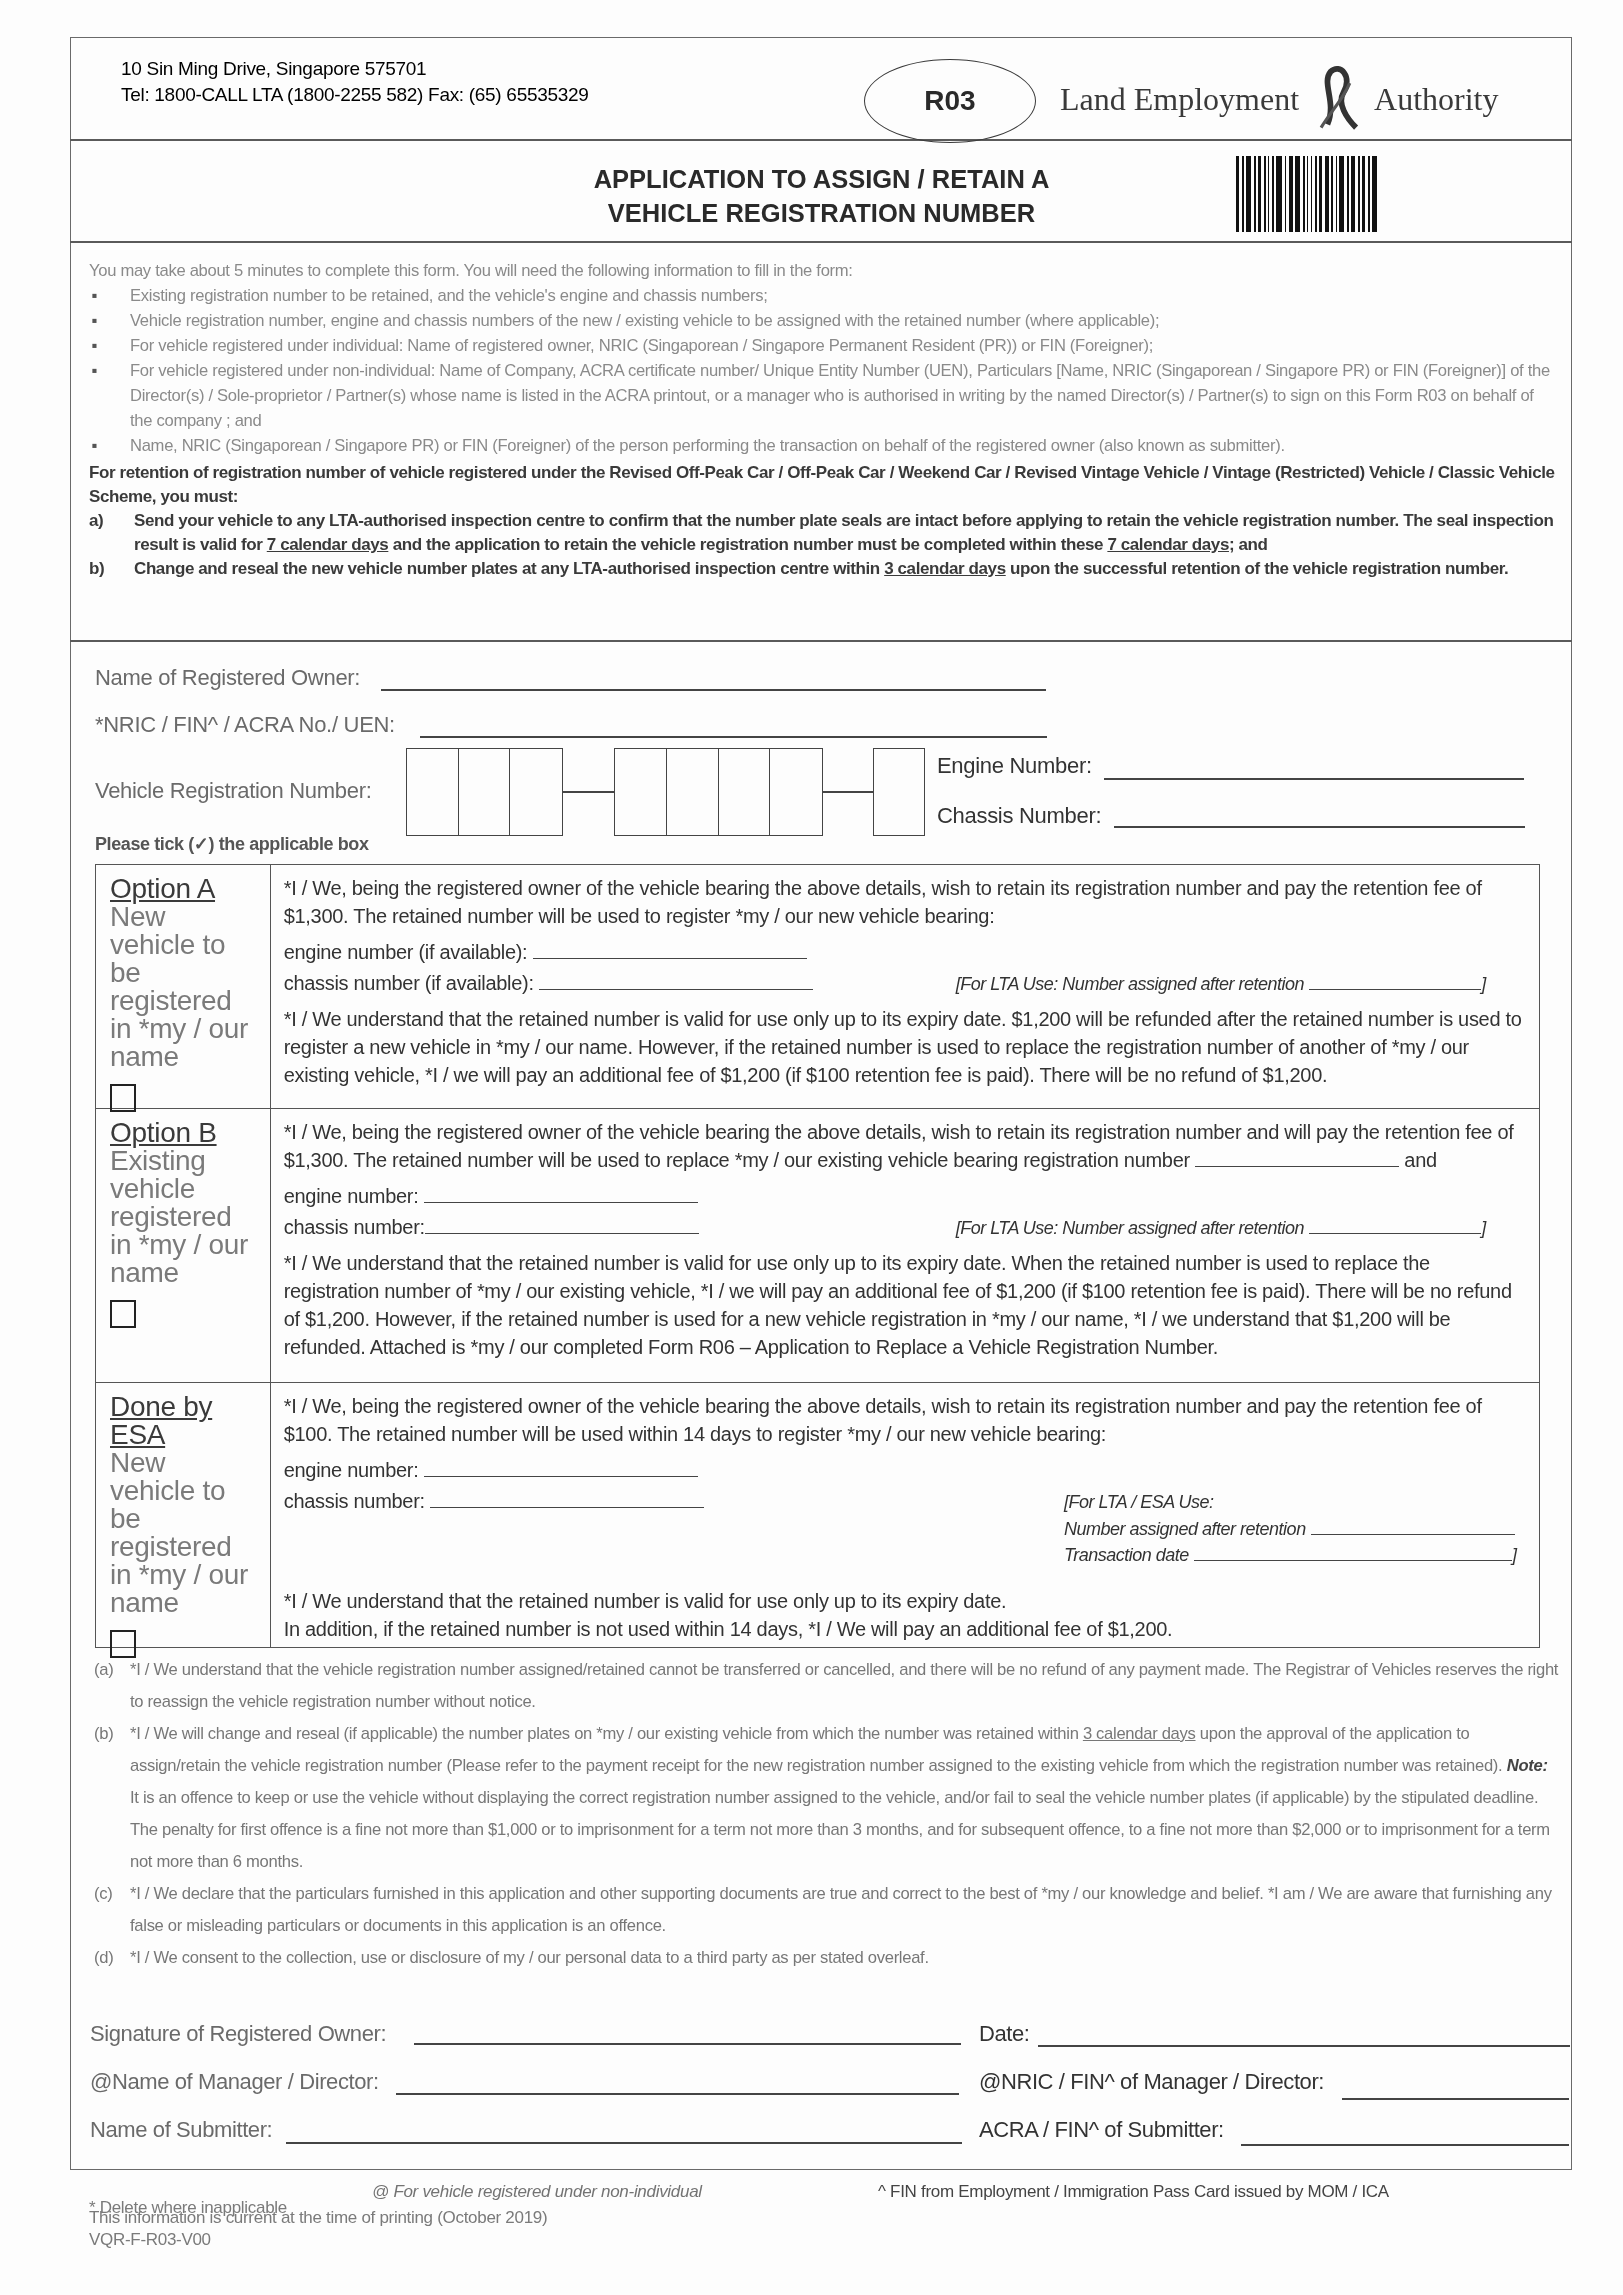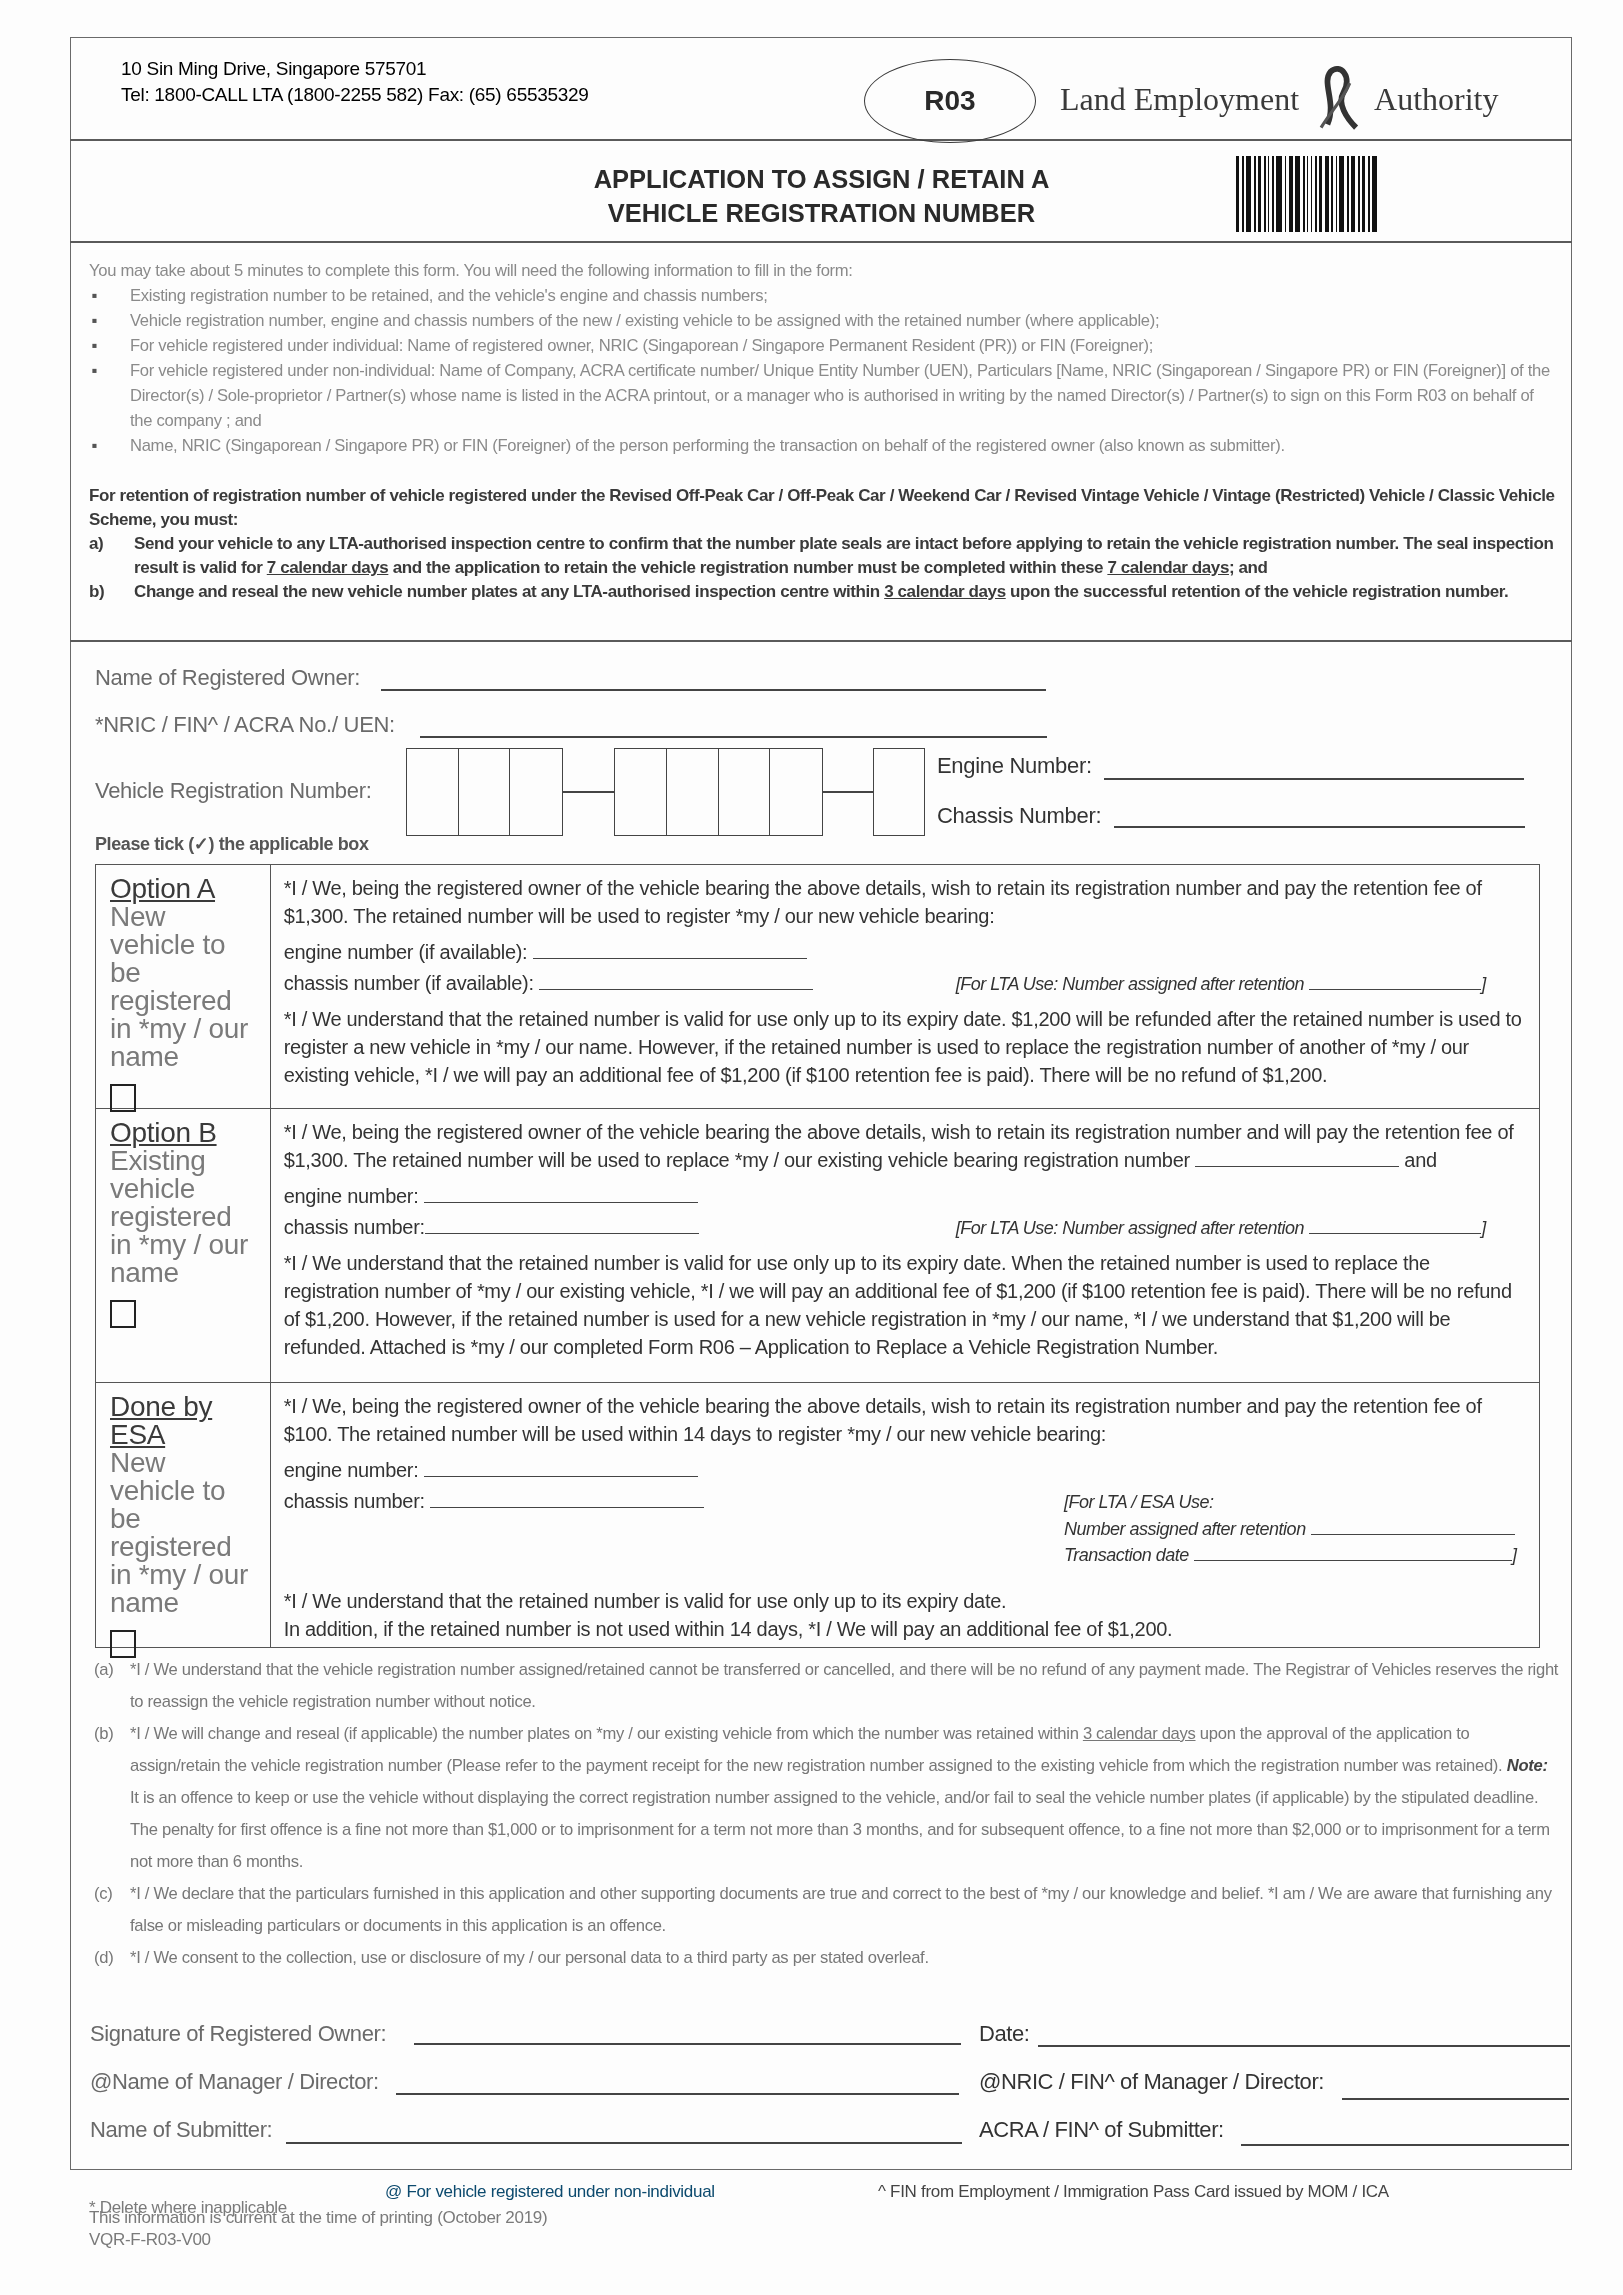--- a/index.html
+++ b/index.html
@@ -16,21 +16,21 @@
 
   .title { left: 484px; top: 162px; width: 675px; text-align: center; font-size: 25.5px; font-weight: bold; line-height: 34px; color: #2a2a2a; }
   .barcode { left: 1236px; top: 156px; width: 248px; height: 76px; display: flex; align-items: stretch; }
   .barcode span { display: block; background: #111; margin-right: 2.5px; }
 
   .intro { left: 89px; top: 258px; width: 1470px; font-size: 16.6px; color: #8a8a8a; line-height: 25px; letter-spacing: -0.3px; }
   .intro ul { list-style: none; }
   .intro li { position: relative; padding-left: 41px; }
   .intro li::before { content: "\25AA"; position: absolute; left: 2.5px; top: 0; color: #555; font-size: 16.6px; }
 
-  .scheme { left: 89px; top: 484px; width: 1470px; font-size: 17px; font-weight: bold; color: #3a3a3a; line-height: 24px; letter-spacing: -0.4px; }
+  .scheme { left: 89px; top: 461px; width: 1470px; font-size: 17px; font-weight: bold; color: #3a3a3a; line-height: 24px; letter-spacing: -0.4px; }
   .scheme .row { position: relative; padding-left: 45px; }
   .scheme .lbl { position: absolute; left: 0; }
   .u { text-decoration: underline; }
 
   .lbl-field { font-size: 22px; color: #6a6a6a; letter-spacing: -0.3px; }
   .line { position: absolute; height: 1.9px; background: #444; }
   .plate { position: absolute; top: 748px; height: 88px; border: 1.9px solid #444; display: flex; }
   .plate div { border-right: 1.9px solid #444; height: 100%; }
   .plate div:last-child { border-right: none; }
   .dash { position: absolute; top: 791px; height: 1.9px; background: #444; }
@@ -236,17 +236,17 @@
 <div class="line" style="left:396px; top:2093px; width:563px;"></div>
 <div class="abs sig" style="left:979px; top:2069px; color:#333;">@NRIC / FIN^ of Manager / Director:</div>
 <div class="line" style="left:1342px; top:2098px; width:227px;"></div>
 
 <div class="abs sig" style="left:90px; top:2117px;">Name of Submitter:</div>
 <div class="line" style="left:286px; top:2142px; width:676px;"></div>
 <div class="abs sig" style="left:979px; top:2117px; color:#333;">ACRA / FIN^ of Submitter:</div>
 <div class="line" style="left:1241px; top:2144px; width:328px;"></div>
 
 <div class="abs foot" style="left:89px; top:2182px;margin-top:16px;">* Delete where inapplicable</div>
-<div class="abs foot" style="left:385px; top:2182px; color:#0c4a6e;">@ For vehicle registered under non-individual</div>
+<div class="abs foot" style="left:372px; top:2182px; color:#737373;font-style:italic;">@ For vehicle registered under non-individual</div>
 <div class="abs foot" style="left:878px; top:2182px; color:#444;">^ FIN from Employment / Immigration Pass Card issued by MOM / ICA</div>
 <div class="abs foot" style="left:89px; top:2208px;">This information is current at the time of printing (October 2019)</div>
 <div class="abs foot" style="left:89px; top:2230px;">VQR-F-R03-V00</div>
 
 
 </body></html>

